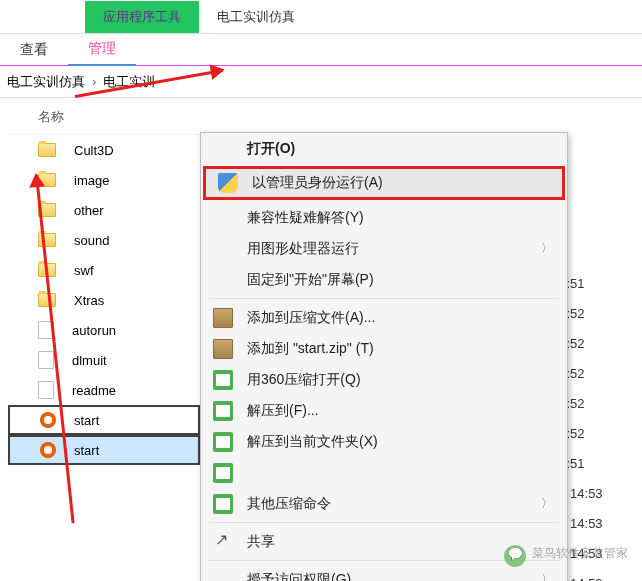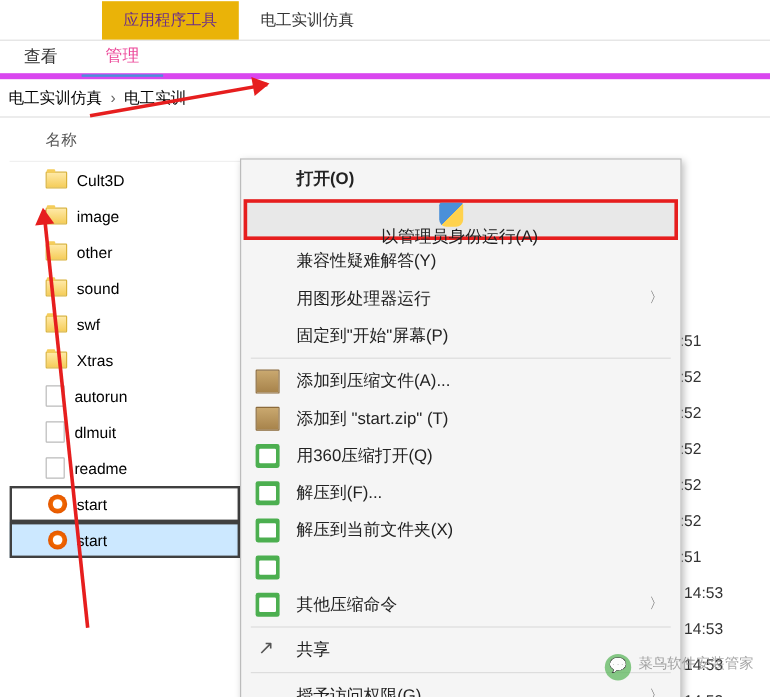--- a/index.html
+++ b/index.html
@@ -1,48 +1,48 @@
 <!DOCTYPE html>
 <html><head>
 <meta charset="utf-8">
 <style>
 * { margin: 0; padding: 0; box-sizing: border-box; font-family: "Microsoft YaHei", "Segoe UI", sans-serif; }
 body { background: #fff; font-size: 13px; width: 642px; height: 581px; overflow: hidden; position: relative; }
 
 .ribbon-tabs { display: flex; align-items: flex-end; height: 34px; border-bottom: 1px solid #e0e0e0; }
 .ribbon-tab { padding: 7px 18px; font-size: 13px; color: #333; }
-.ribbon-tab.purple { background: #eab308; color: #6a2c8a; }
+.ribbon-tab.purple { background: #22c55e; color: #6a2c8a; }
 .ribbon-tab.spacer { width: 85px; }
 
-.toolbar { display: flex; height: 32px; align-items: center; border-bottom: 5px solid #d946ef; }
+.toolbar { display: flex; height: 32px; align-items: center; border-bottom: 1px solid #d946ef; }
 .toolbar-item { padding: 6px 20px; font-size: 14px; color: #333; }
 .toolbar-item.active { border-bottom: 2px solid #4a90d9; color: #ec4899; }
 
 .breadcrumb { display: flex; align-items: center; height: 32px; padding-left: 4px; font-size: 13px; border-bottom: 1px solid #e0e0e0; }
 .bc-seg { padding: 0 3px; }
 .bc-arrow { padding: 0 4px; color: #666; }
 
 .content { display: flex; position: relative; }
 .file-col { width: 200px; padding-left: 8px; position: relative; }
 .header-row { color: #555; font-size: 13px; padding: 10px 0 8px 30px; border-bottom: 1px solid #f0f0f0; }
-.file-row { display: flex; align-items: center; height: 30px; padding-left: 30px; }
+.file-row { display: flex; align-items: center; height: 30px; padding-left: 30px; gap: 10px; }
 .file-row.selected { background: #cce8ff; border: 1px solid #99d1ff; }
 .file-row.highlight-box { border: 2px solid #404040; }
 .folder-icon { width: 18px; height: 14px; background: linear-gradient(#ffe9a6, #f5cd5a); border: 1px solid #d9b23a; border-radius: 1px; margin-right: 8px; position: relative; }
 .folder-icon::before { content: ""; position: absolute; top: -3px; left: 0; width: 7px; height: 3px; background: #f5cd5a; border-radius: 1px 1px 0 0; }
 .file-icon { width: 16px; height: 18px; background: #fff; border: 1px solid #bbb; margin-right: 8px; border-radius: 1px; }
 .exe-icon { width: 16px; height: 16px; background: radial-gradient(circle, #ff7a00, #d94800); border-radius: 50%; margin-right: 8px; position: relative; }
 .exe-icon::after { content: ""; position: absolute; inset: 4px; background: #fff; border-radius: 50%; }
 
 .time-col { position: absolute; right: 12px; top: 170px; width: 78px; }
 .time-row { height: 30px; display: flex; align-items: center; font-size: 13px; color: #333; }
 
 .context-menu { position: absolute; left: 200px; top: 34px; width: 368px; background: #f5f5f5; border: 1px solid #bcbcbc; box-shadow: 2px 2px 6px rgba(0,0,0,0.25); z-index: 10; }
 .menu-item { display: flex; align-items: center; height: 31px; padding-left: 12px; padding-right: 14px; }
-.menu-item.hl { background: #e8e8e8; border: 3px solid #e61e1e; margin: 2px; height: 34px; flex-direction: column; }
+.menu-item.hl { background: #e8e8e8; border: 3px solid #e61e1e; margin: 2px; height: 34px; }
 .menu-icon { width: 20px; height: 20px; margin-right: 14px; flex-shrink: 0; }
 .menu-icon.shield { background: linear-gradient(135deg, #4a90d9 50%, #ffd24d 50%); border-radius: 2px 2px 6px 6px; }
 .menu-icon.archive { background: linear-gradient(#c9a86f, #a7834b); border: 1px solid #8b6a3a; border-radius: 1px; }
 .menu-icon.green { background: #4caf50; border-radius: 2px; position: relative; }
 .menu-icon.green::after { content: ""; position: absolute; inset: 4px 3px; background: #fff; border-radius: 1px; }
 .menu-icon.share-ic { position: relative; }
 .menu-icon.share-ic::before { content: "↗"; position: absolute; font-size: 16px; color: #555; left: 2px; top: -2px; }
 .menu-icon.empty { }
 .menu-label { flex: 1; font-size: 14px; color: #222; }
 .menu-arrow { color: #666; font-size: 12px; }

